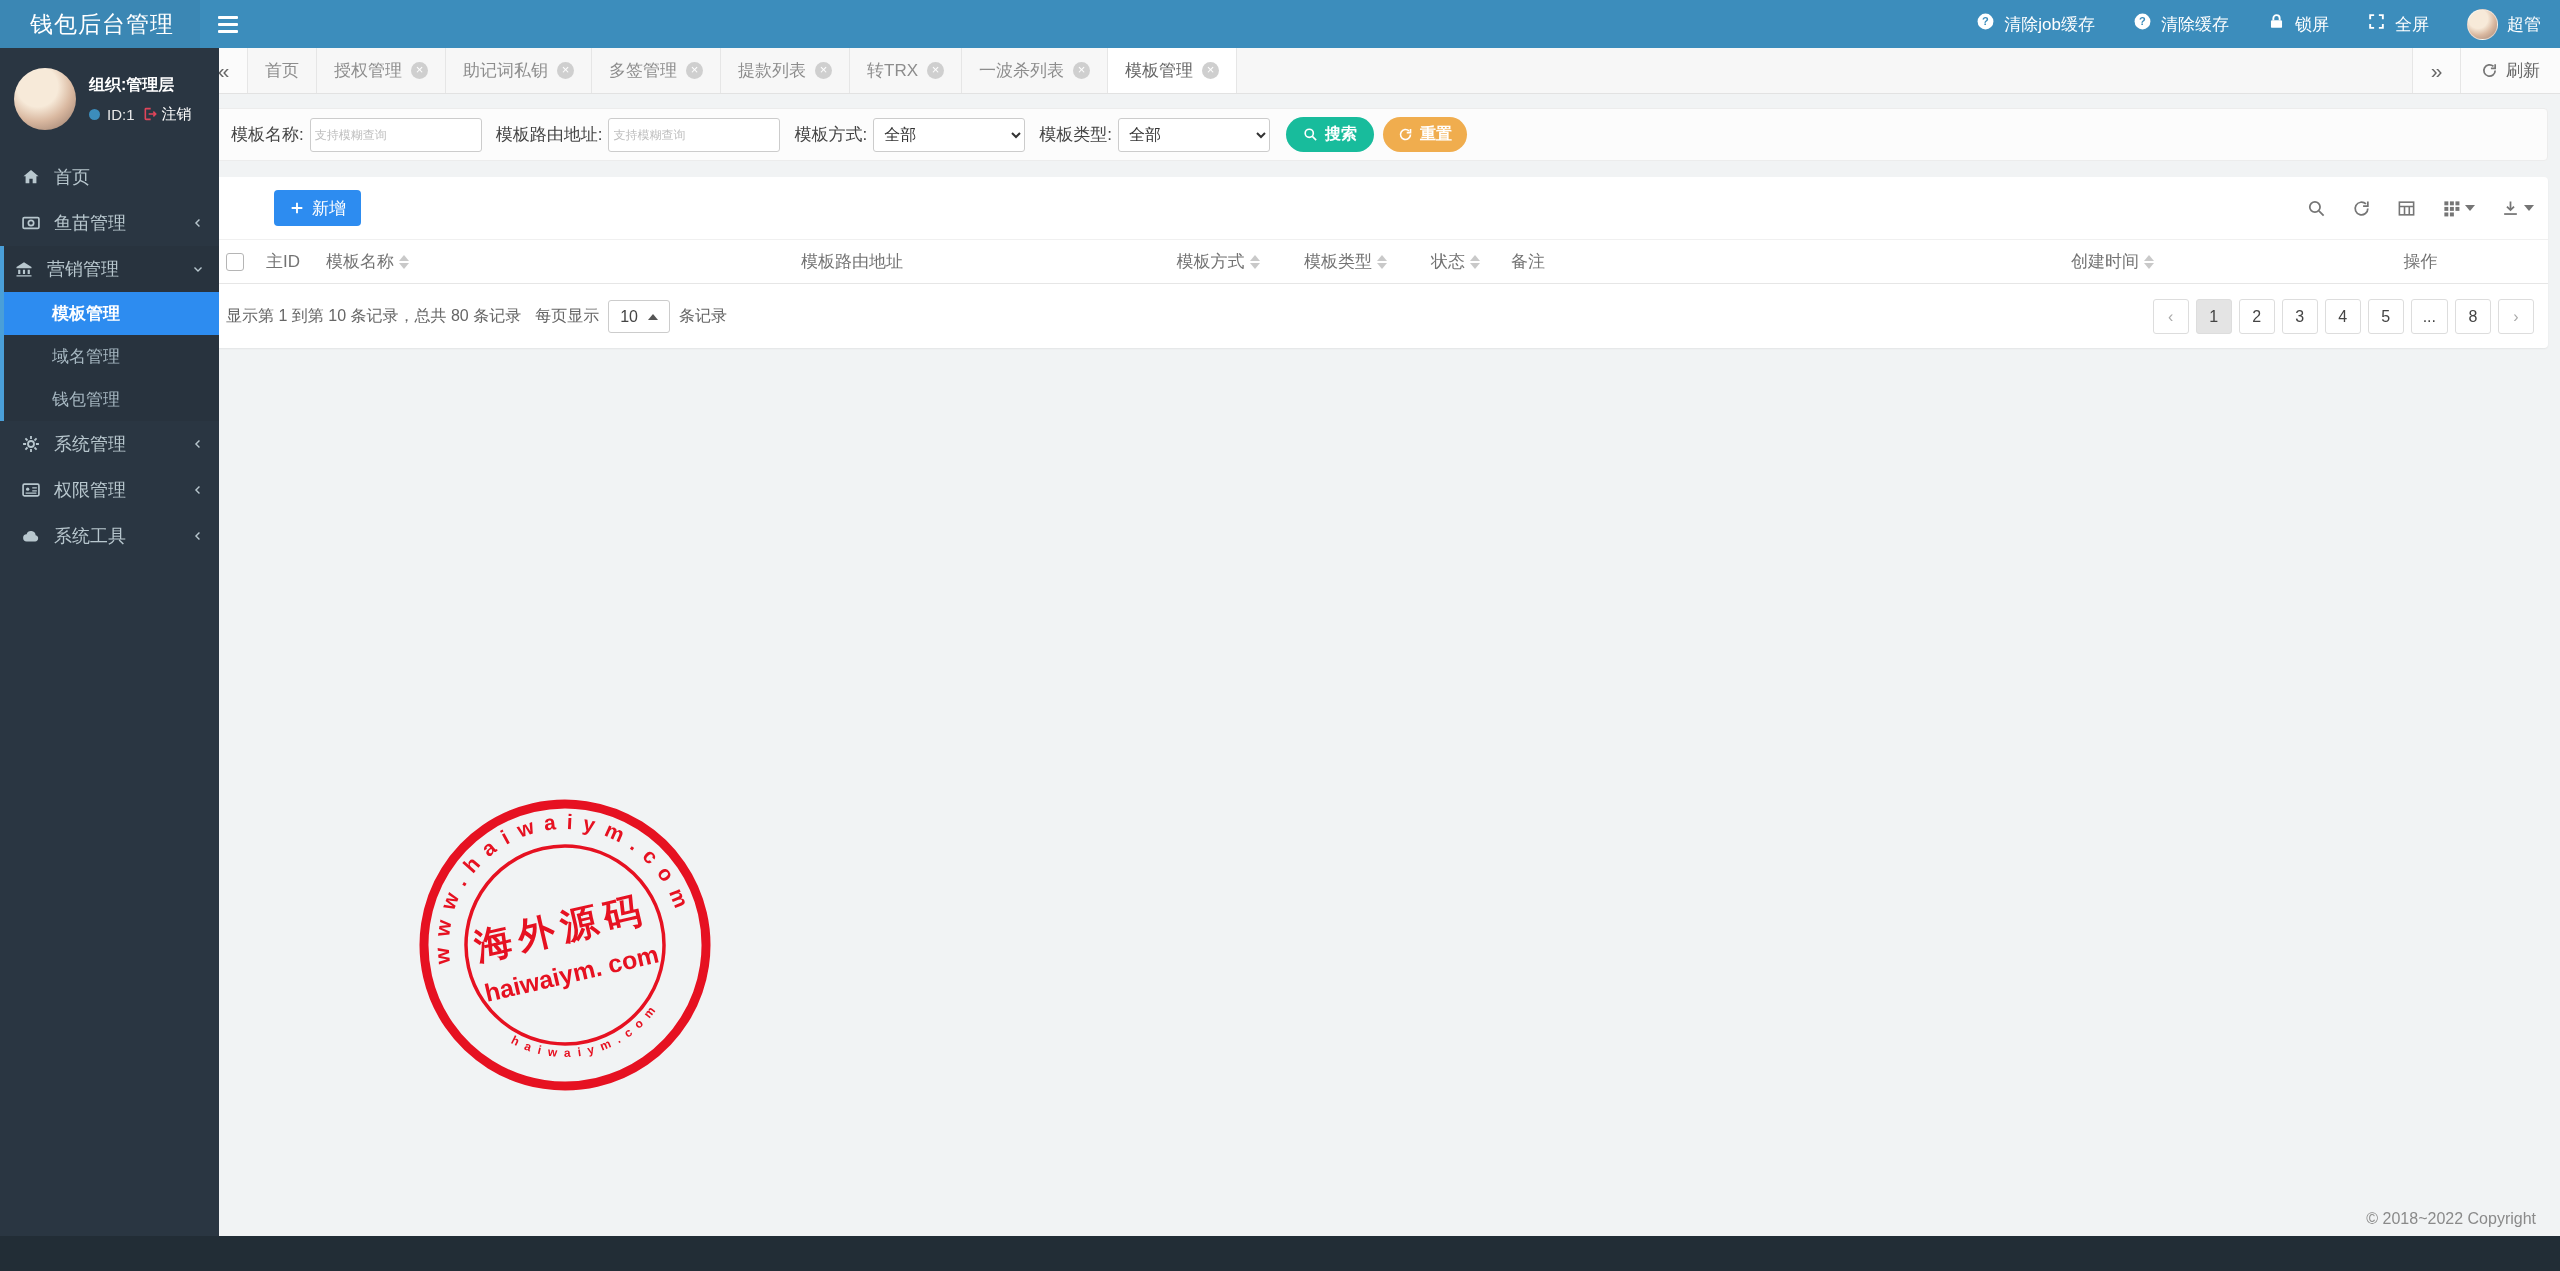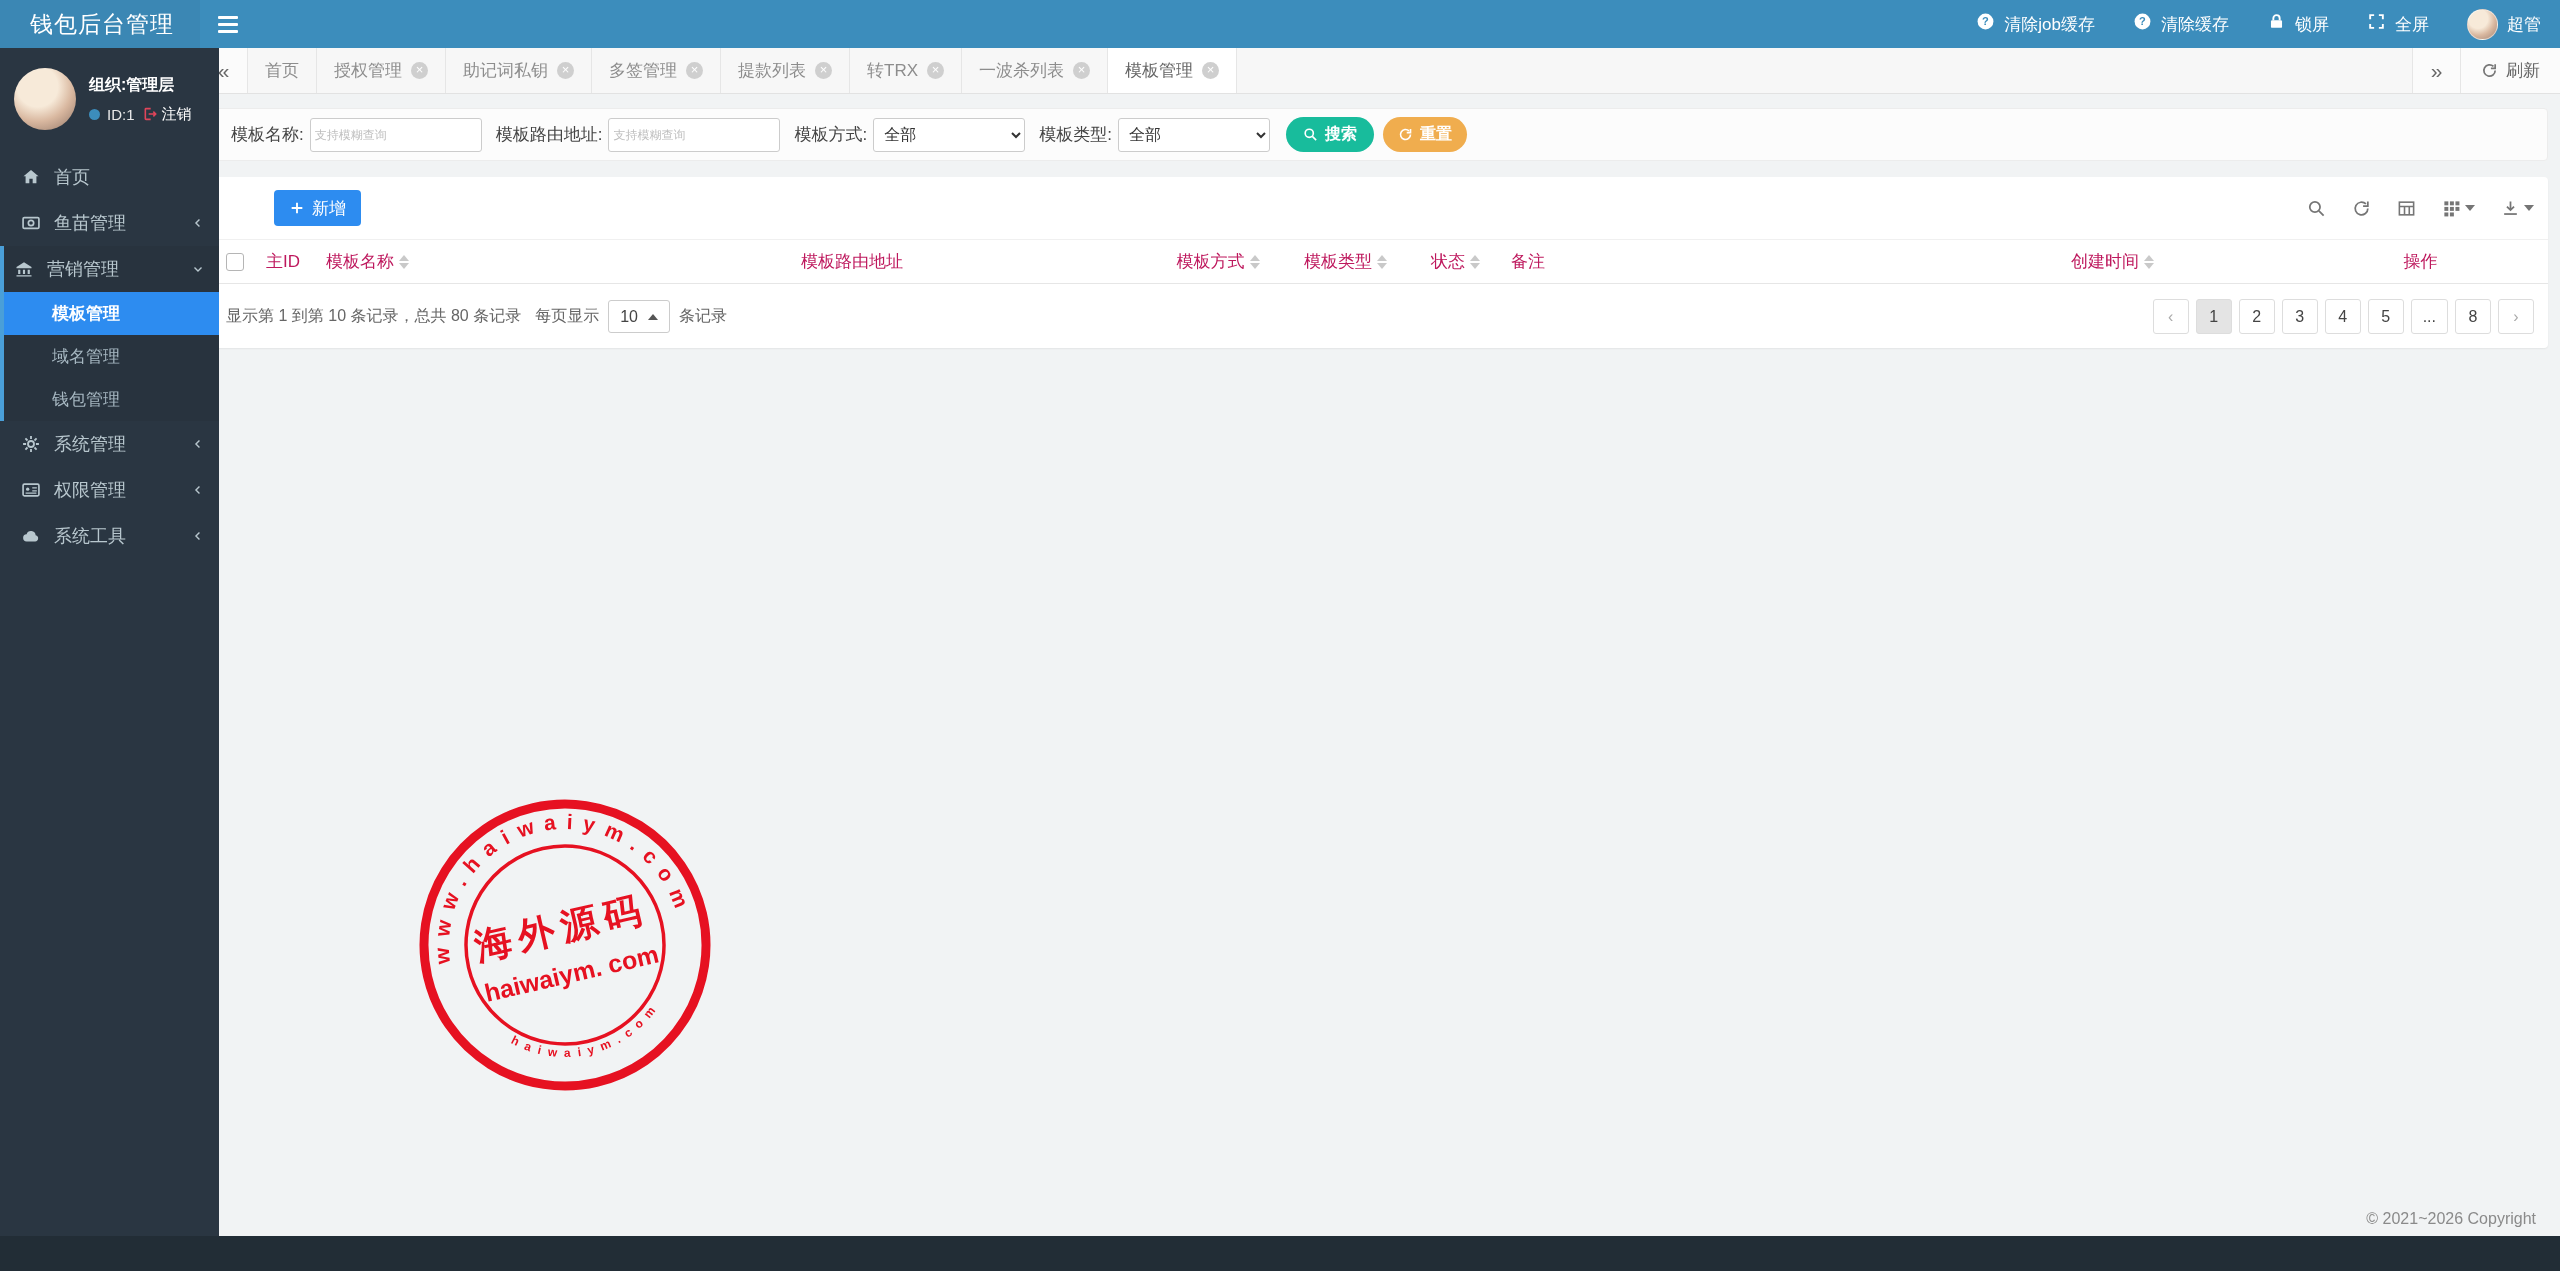--- a/index.html
+++ b/index.html
@@ -66,21 +66,21 @@
   .card { background:#fff; border-radius:4px; margin-top:16px; box-shadow:0 1px 2px rgba(0,0,0,.06); padding:13px 0 6px; }
   .card-toolbar { display:flex; align-items:center; padding:0 14px 13px; }
   .btn-add { background:#2d8cf0; height:36px; padding:0 15px; border-radius:4px; font-size:17px; }
   .btn-add svg { width:16px; height:16px; }
   .card-icons { margin-left:auto; display:flex; align-items:center; gap:26px; color:#757575; }
   .ci { display:flex; align-items:center; gap:4px; cursor:pointer; }
   .ci svg { width:19px; height:19px; }
   .caret-down { width:0; height:0; border-left:5px solid transparent; border-right:5px solid transparent; border-top:6px solid #757575; }
 
   table.grid { width:100%; border-collapse:collapse; table-layout:fixed; font-size:17px; }
-  .grid th { height:44px; color:#be185d; font-weight:normal; text-align:left; border-bottom:1px solid #e6e6e6; border-top:1px solid #f0f0f0; padding:0 8px; white-space:nowrap; }
+  .grid th { height:44px; color:#737373; font-weight:normal; text-align:left; border-bottom:1px solid #e6e6e6; border-top:1px solid #f0f0f0; padding:0 8px; white-space:nowrap; }
   .c { text-align:center !important; }
   .th-flex { display:inline-flex; align-items:center; gap:5px; }
   .sort-icon { display:inline-flex; flex-direction:column; gap:2px; }
   .sort-icon b { width:0; height:0; border-left:5px solid transparent; border-right:5px solid transparent; display:block; }
   .sort-icon b.up { border-bottom:6px solid #c9c9c9; }
   .sort-icon b.dn { border-top:6px solid #c9c9c9; }
   .cb { width:18px; height:18px; border:1px solid #b5b5b5; border-radius:3px; background:#fff; display:inline-block; vertical-align:middle; cursor:pointer; }
 
   .table-footer { display:flex; align-items:center; padding:15px 14px 8px; color:#666; font-size:16px; }
   .per-page { border:1px solid #ccc; border-radius:3px; height:33px; padding:0 11px; display:flex; align-items:center; gap:10px; margin:0 9px; background:#fff; cursor:pointer; color:#444; }
@@ -469,21 +469,21 @@
               <span class="page-btn">3</span>
               <span class="page-btn">4</span>
               <span class="page-btn">5</span>
               <span class="page-btn">...</span>
               <span class="page-btn">8</span>
               <span class="page-btn nav">›</span>
             </div>
         </div>
       </div>
 
-      <div class="copyright">© 2021~2026 Copyright</div>
+      <div class="copyright">© 2018~2022 Copyright</div>
     </div>
   </div>
 
   <svg class="watermark" viewBox="0 0 304 304">
     <g fill="none" stroke="#e60012">
       <circle cx="152" cy="152" r="141" stroke-width="9"></circle>
       <circle cx="152" cy="152" r="99" stroke-width="3.5"></circle>
     </g>
     <path id="wm-arc-top" d="M 36,152 A 116,116 0 1 1 268,152" fill="none"></path>
     <path id="wm-arc-bottom" d="M 40,152 A 112,112 0 0 0 264,152" fill="none"></path>

